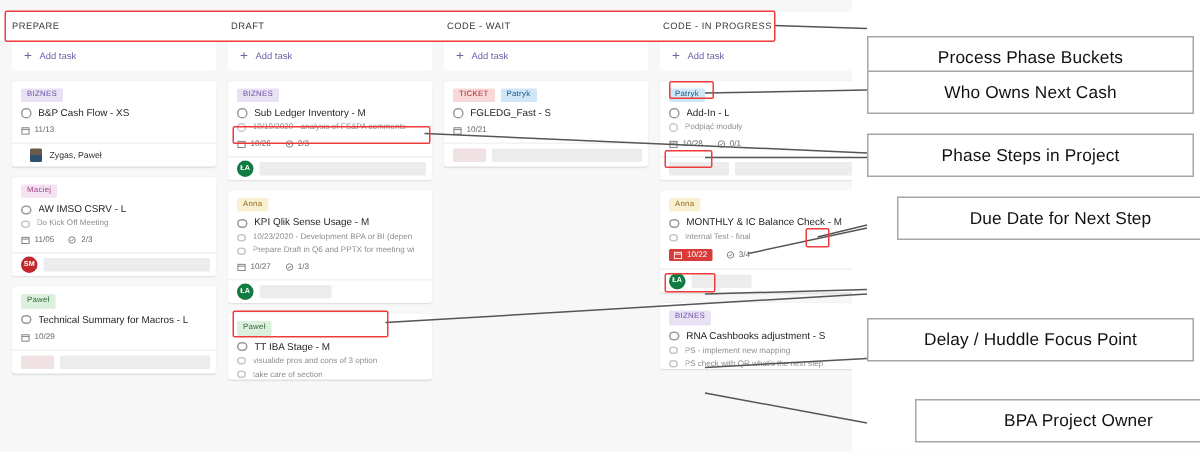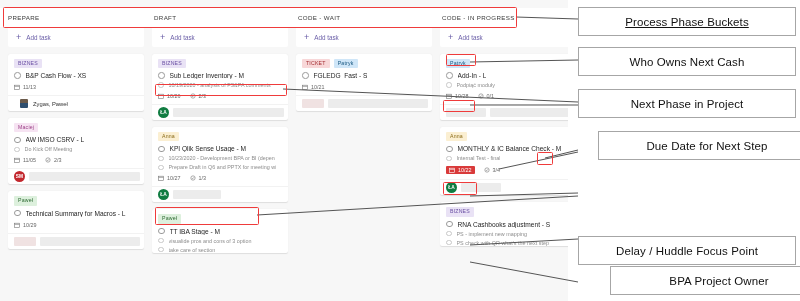--- a/index.html
+++ b/index.html
@@ -441,20 +441,20 @@
   </svg>
 
   <div class="hl" style="left:3px;top:7px;width:512px;height:19px;"></div>
   <div class="hl" style="left:446px;top:54px;width:28px;height:10px;"></div>
   <div class="hl" style="left:155px;top:84px;width:130px;height:10px;"></div>
   <div class="hl" style="left:443px;top:100px;width:30px;height:10px;"></div>
   <div class="hl" style="left:537px;top:152px;width:14px;height:11px;"></div>
   <div class="hl" style="left:443px;top:182px;width:32px;height:11px;"></div>
   <div class="hl" style="left:155px;top:207px;width:102px;height:16px;"></div>
 
-  <div class="callout" style="left:578px;top:7px;width:216px;height:27px;text-decoration:underline;">Process Phase Buckets</div>
+  <div class="callout" style="left:578px;top:24px;width:216px;height:27px;">Process Phase Buckets</div>
   <div class="callout" style="left:578px;top:47px;width:216px;height:27px;">Who Owns Next Cash</div>
-  <div class="callout" style="left:578px;top:89px;width:216px;height:27px;">Next Phase in Project</div>
+  <div class="callout" style="left:578px;top:89px;width:216px;height:27px;">Phase Steps in Project</div>
   <div class="callout" style="left:578px;top:131px;width:216px;height:27px;margin-left:20px;">Due Date for Next Step</div>
-  <div class="callout" style="left:578px;top:236px;width:216px;height:27px;">Delay / Huddle Focus Point</div>
+  <div class="callout" style="left:578px;top:212px;width:216px;height:27px;">Delay / Huddle Focus Point</div>
   <div class="callout" style="left:578px;top:266px;width:216px;height:27px;margin-left:32px;">BPA Project Owner</div>
 
 </div>
 
 </body></html>

